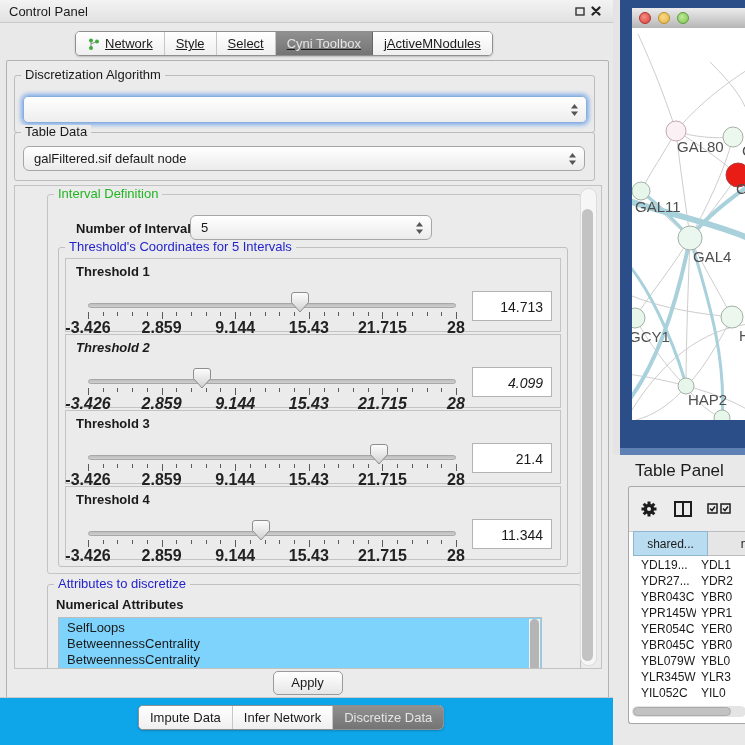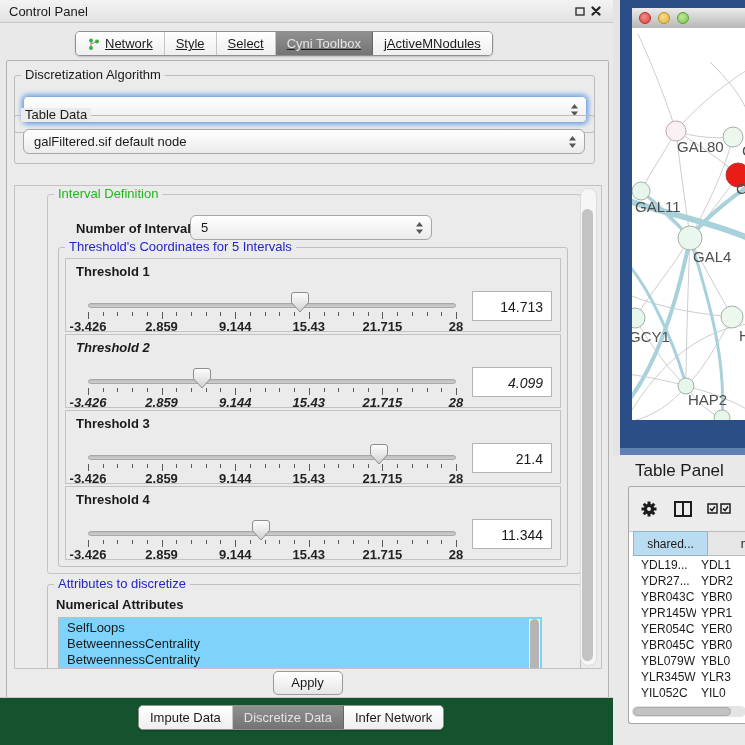--- a/index.html
+++ b/index.html
@@ -34,21 +34,21 @@
               background:linear-gradient(#ffffff,#ededed);border:1px solid #88aede;
               box-shadow:0 0 4px 2px rgba(92,152,232,.75);}
   .stepper{position:absolute;right:7px;top:50%;transform:translateY(-50%);}
 
   .algo-popup{position:absolute;left:7px;top:26px;width:566px;height:51px;background:#ffffff;
               border:1px solid #c7c7c7;border-radius:0 0 7px 7px;box-shadow:3px 4px 9px rgba(0,0,0,.35);z-index:6;}
   .popup-hint{text-align:center;color:#b9b9b9;font-size:13px;padding-top:2px;}
   .popup-item{font-size:13px;line-height:16px;padding-left:2px;white-space:nowrap;}
   .popup-item.bold{font-weight:bold;}
 
-  .tabledata-group{left:7px;top:54px;width:579px;height:47px;}
+  .tabledata-group{left:7px;top:71px;width:579px;height:47px;}
   .mac-combo{position:absolute;border-radius:6px;background:linear-gradient(#ffffff,#ebebeb);border:1px solid #a6a6a6;
              font-size:13px;display:flex;align-items:center;padding-left:10px;box-sizing:border-box;}
   .td-combo{left:8px;top:13px;width:562px;height:25px;}
 
   .scroll-area{position:absolute;left:7px;top:124px;width:586px;height:482px;border:1px solid #c2c2c2;
                background:#ebebeb;overflow:hidden;}
   .v-scrollbar{position:absolute;right:4px;top:2px;width:15px;height:476px;background:#f6f6f6;
                border:1px solid #dcdcdc;border-radius:8px;}
   .v-thumb{position:absolute;left:1px;top:20px;width:11px;height:452px;background:#c3c3c3;border-radius:6px;}
 
@@ -59,37 +59,37 @@
   .thresh-group{left:10px;top:52px;width:508px;height:318px;border-color:#c0c0c0;}
   .threshold-box{position:absolute;left:6px;width:494px;height:72px;border:1px solid #c3c3c3;background:#ebebeb;}
   .t-label{position:absolute;left:10px;top:5px;font-size:13px;font-weight:bold;}
   .slider-region{position:absolute;left:22px;top:0;width:368px;height:72px;}
   .track{position:absolute;left:0;right:0;top:44px;height:5px;background:linear-gradient(#bdbdbd,#cfcfcf);
          border:1px solid #a7a7a7;border-radius:4px;box-sizing:border-box;}
   .thumb{position:absolute;top:33px;z-index:2;}
   .tick{position:absolute;width:1px;background:#5a5a5a;}
   .tick.minor{top:53px;height:4px;}
   .tick.major{top:53px;height:7px;}
-  .scale-label{position:absolute;top:60px;transform:translateX(-50%);font-size:13px;font-weight:bold;color:#222;white-space:nowrap;}
+  .scale-label{position:absolute;top:60px;transform:translateX(-50%);font-size:16px;font-weight:bold;color:#222;white-space:nowrap;}
   .value-box{position:absolute;right:8px;top:32px;width:80px;height:30px;background:#fff;border:1px solid #b3b3b3;
              font-size:14px;text-align:right;line-height:30px;padding-right:8px;box-sizing:border-box;}
 
   .attr-group{left:32px;top:398px;width:532px;height:100px;border-color:#c0c0c0;}
   .attr-label{position:absolute;left:8px;top:12px;font-size:13px;font-weight:bold;}
   .attr-list{position:absolute;left:10px;top:32px;width:482px;height:64px;background:#7dd3fc;border:1px solid #bdbdbd;overflow:hidden;}
   .attr-item{font-size:13px;line-height:16px;padding-left:8px;white-space:nowrap;}
   .attr-list .first{margin-top:2px;}
   .list-scrollbar{position:absolute;right:1px;top:1px;bottom:1px;width:11px;background:#f2f2f2;}
   .list-thumb{position:absolute;left:1px;top:0;width:9px;height:56px;background:#b5b5b5;border-radius:5px;}
 
   .apply-btn{position:absolute;left:50%;transform:translateX(-50%);top:610px;width:68px;height:22px;
              background:linear-gradient(#ffffff,#e6e6e6);border:1px solid #9a9a9a;border-radius:5px;
              font-size:13px;text-align:center;line-height:21px;}
 
-  .cp-bottom{position:absolute;left:0;right:0;top:697px;height:48px;background:#14532d;border-top:1px solid #cacaca;}
+  .cp-bottom{position:absolute;left:0;right:0;top:697px;height:48px;background:#0ea5e9;border-top:1px solid #cacaca;}
 
   
   .right-col{position:absolute;left:613px;top:0;width:132px;height:745px;background:#e4e4e4;}
   .net-window{position:absolute;left:7px;top:0;width:125px;height:448px;background:#2c4e88;}
   .net-titlebar{position:absolute;left:12px;top:8px;right:0;height:20px;
                 background:linear-gradient(#ececec,#b6b6b6);border-bottom:1px solid #7c7c7c;}
   .light{position:absolute;top:4px;width:12px;height:12px;border-radius:50%;box-sizing:border-box;}
   .light.red{left:7px;background:radial-gradient(circle at 4px 4px,#f38f85,#dd3f38);border:1px solid #b2312c;}
   .light.yellow{left:26px;background:radial-gradient(circle at 4px 4px,#f7d88a,#e7b53a);border:1px solid #ba8f2a;}
   .light.green{left:45px;background:radial-gradient(circle at 4px 4px,#c0e898,#79c64c);border:1px solid #5d9c3a;}
@@ -398,25 +398,25 @@
     </div>
 
     <div class="apply-btn">Apply</div>
   </div>
 
   <div class="cp-bottom">
     <div class="seg-tabs bottom-tabs">
         <div class="seg-tab">
           <span>Impute Data</span>
         </div>
+        <div class="seg-tab">
+          <span>Infer Network</span>
+        </div>
         <div class="seg-tab selected">
           <span>Discretize Data</span>
-        </div>
-        <div class="seg-tab">
-          <span>Infer Network</span>
         </div>
       </div>
   </div>
 </div>
 
 <div class="right-col">
   <div class="net-window">
     <div class="net-titlebar">
       <span class="light red"></span>
       <span class="light yellow"></span>

